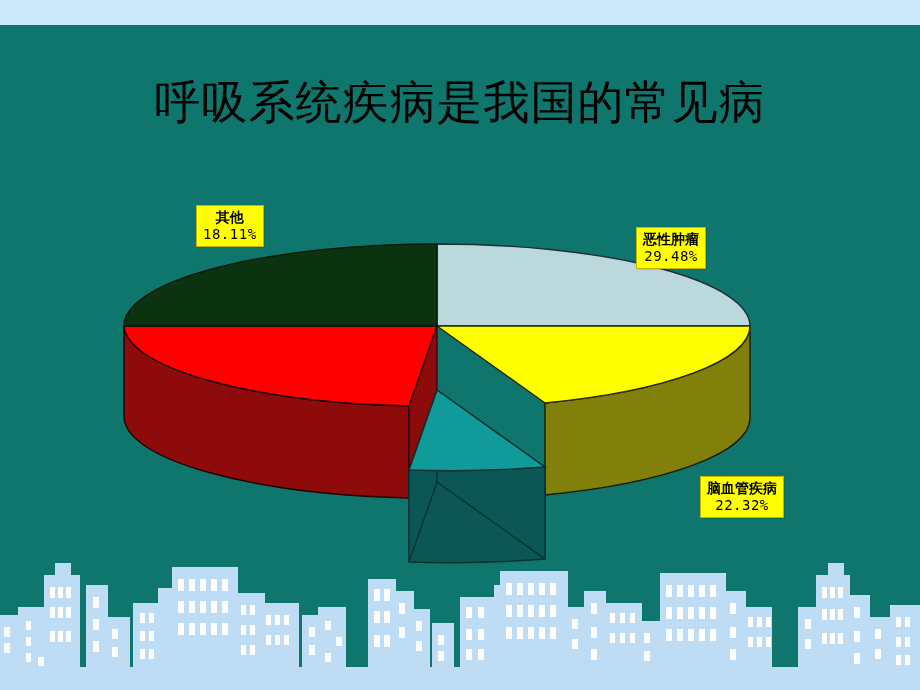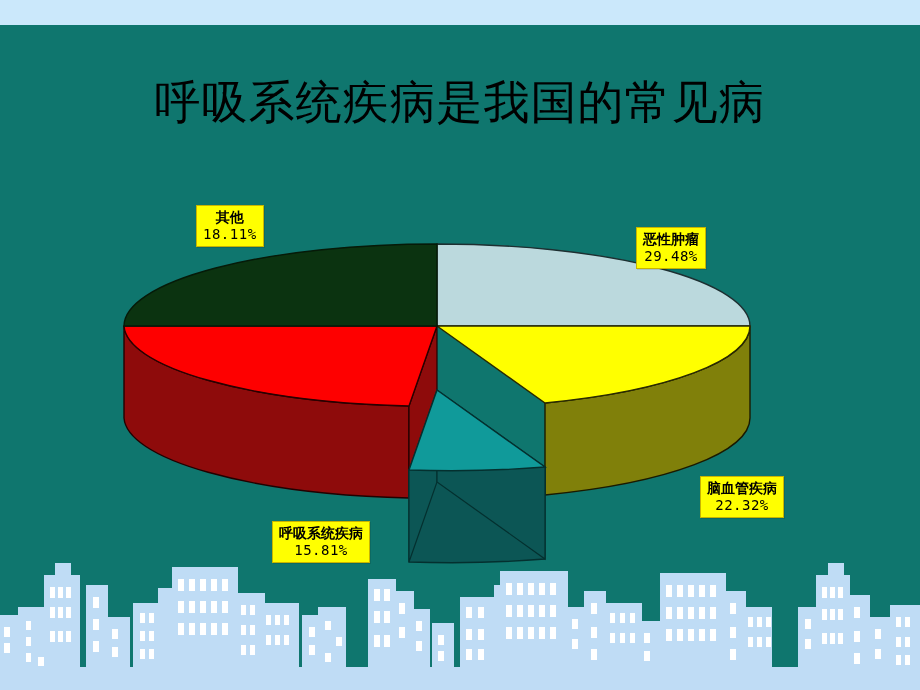--- a/index.html
+++ b/index.html
@@ -148,24 +148,20 @@
   <div class="label-box" id="label-cancer">
     <span class="nm">恶性肿瘤</span>
     <span class="pct">29.48%</span>
   </div>
 
   <div class="label-box" id="label-cerebro">
     <span class="nm">脑血管疾病</span>
     <span class="pct">22.32%</span>
   </div>
 
-  <div class="label-box" id="label-resp">
-    <span class="nm">呼吸系统疾病</span>
-    <span class="pct">15.81%</span>
-  </div>
 
 
   <svg id="cityscape" viewBox="0 0 920 145" width="920" height="145" xmlns="http://www.w3.org/2000/svg">
     <g fill="#bfdcf5">
 
       <rect x="0" y="122" width="920" height="23"></rect>
 
       <rect x="0" y="70" width="26" height="55"></rect>
       <rect x="18" y="62" width="30" height="63"></rect>
       <rect x="44" y="30" width="36" height="95"></rect>

